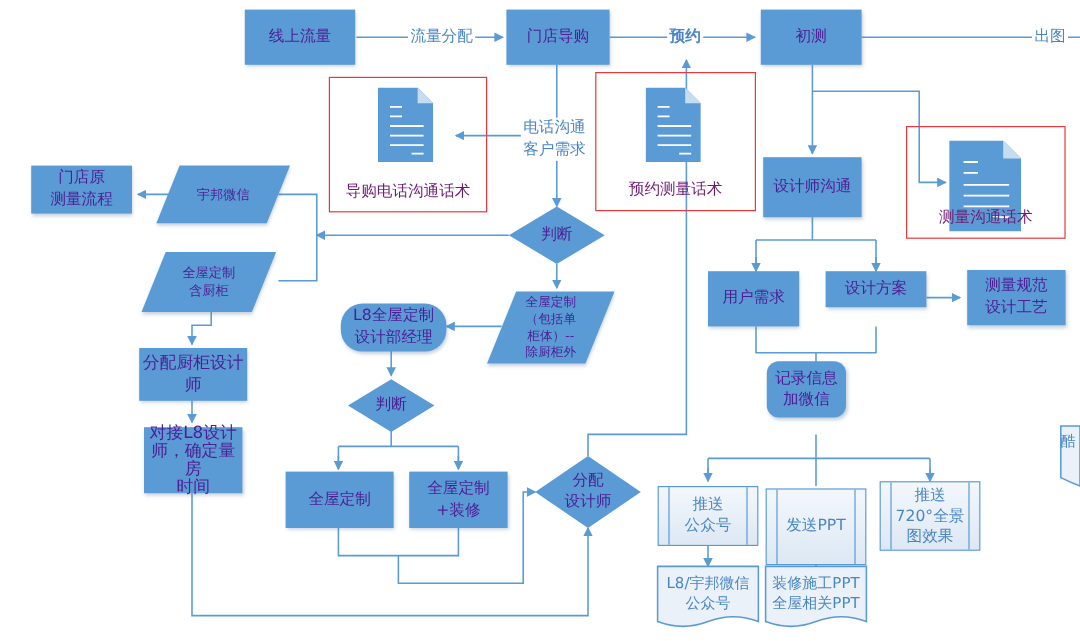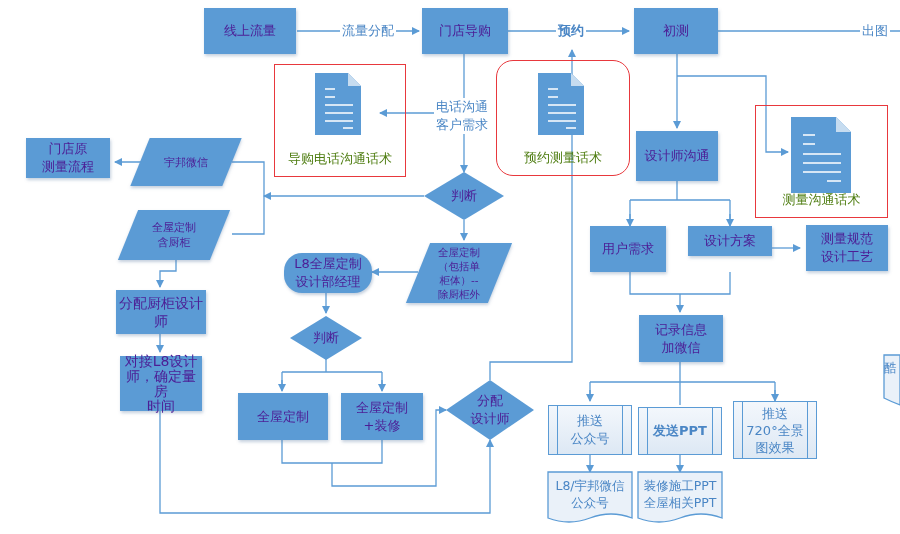--- a/index.html
+++ b/index.html
@@ -19,21 +19,21 @@
     .sub { background: linear-gradient(#f3f7fc, #dde8f4); border: 1.3px solid #5b9bd5; color: #4a86c5;
            font-size: 13px; }
     .sub::before, .sub::after { content: ""; position: absolute; top: 0; bottom: 0; width: 0;
            border-left: 1.3px solid #5b9bd5; }
     .sub::before { left: 8px; } .sub::after { right: 8px; }
     .doc { color: #4a86c5; font-size: 12.5px; line-height: 17px; }
     .label { position: absolute; color: #4a86c5; font-size: 13px; background: #ffffff;
              padding: 0 2px; line-height: 16px; white-space: pre-line; text-align: center; }
     .redbox { position: absolute; border: 1.5px solid #e8383d; box-sizing: border-box; }
     .redbox .cap { position: absolute; left: 0; right: 0; bottom: 8px; text-align: center;
-                   color: #4d7c0f; font-size: 13px; }
+                   color: #701a75; font-size: 13px; }
     .file-icon { position: absolute; }
   </style>
 </head>
 <body>
 
 <svg id="canvas" viewBox="0 0 900 534">
   <defs>
     <marker id="ah" markerWidth="8" markerHeight="8" refX="7" refY="4" orient="auto" markerUnits="userSpaceOnUse">
       <path d="M0,0 L8,4 L0,8 z" fill="#5b9bd5"></path>
     </marker>
@@ -106,36 +106,36 @@
         <line x1="10" y1="16" x2="20" y2="16"></line>
         <line x1="10" y1="24" x2="20" y2="24"></line>
         <line x1="10" y1="32" x2="38" y2="32"></line>
         <line x1="10" y1="40" x2="38" y2="40"></line>
         <line x1="10" y1="48" x2="38" y2="48"></line>
         <line x1="28" y1="55" x2="38" y2="55"></line>
       </g>
   </svg>
   <div class="cap">导购电话沟通话术</div>
 </div>
-<div class="redbox" style="left:496px;top:60px;width:134px;height:116px;border-radius:17px;">
+<div class="redbox" style="left:496px;top:60px;width:134px;height:116px;">
   <svg class="file-icon" style="left:41px;top:12px;" width="46" height="62">
     <path d="M0,0 H33 L46,13 V62 H0 Z" fill="#5b9bd5"></path>
       <path d="M33,0 L46,13 H33 Z" fill="#c6dcf0"></path>
     <g stroke="#fff" stroke-width="1.5">
         <line x1="10" y1="16" x2="20" y2="16"></line>
         <line x1="10" y1="24" x2="20" y2="24"></line>
         <line x1="10" y1="32" x2="38" y2="32"></line>
         <line x1="10" y1="40" x2="38" y2="40"></line>
         <line x1="10" y1="48" x2="38" y2="48"></line>
         <line x1="28" y1="55" x2="38" y2="55"></line>
       </g>
   </svg>
   <div class="cap">预约测量话术</div>
 </div>
-<div class="redbox" style="left:755px;top:105px;width:133px;height:113px;">
+<div class="redbox" style="left:755px;top:105px;width:133px;height:94px;">
   <svg class="file-icon" style="left:35px;top:11px;" width="60" height="76">
     <path d="M0,0 H45 L60,15 V76 H0 Z" fill="#5b9bd5"></path>
       <path d="M45,0 L60,15 H45 Z" fill="#c6dcf0"></path>
     <g stroke="#fff" stroke-width="1.5">
         <line x1="12" y1="18" x2="24" y2="18"></line>
         <line x1="12" y1="27" x2="24" y2="27"></line>
         <line x1="12" y1="37" x2="50" y2="37"></line>
         <line x1="12" y1="46" x2="50" y2="46"></line>
         <line x1="12" y1="55" x2="50" y2="55"></line>
         <line x1="36" y1="64" x2="50" y2="64"></line>
@@ -166,25 +166,25 @@
 <div class="node rect" style="left:341px;top:393px;width:82px;height:47px;">全屋定制
 +装修</div>
 <div class="node diamond" style="left:446px;top:380px;width:88px;height:60px;"><span>分配
 设计师</span></div>
 
 <div class="node rect" style="left:636px;top:131px;width:82px;height:50px;">设计师沟通</div>
 <div class="node rect" style="left:590px;top:226px;width:76px;height:46px;">用户需求</div>
 <div class="node rect" style="left:688px;top:226px;width:84px;height:30px;">设计方案</div>
 <div class="node rect" style="left:806px;top:225px;width:82px;height:46px;">测量规范
 设计工艺</div>
-<div class="node rect" style="left:639px;top:315px;width:84px;height:47px;">记录信息
+<div class="node rect" style="left:639px;top:301px;width:66px;height:47px;border-radius:10px;">记录信息
 加微信</div>
 <div class="node sub" style="left:548px;top:405px;width:84px;height:50px;">推送
 公众号</div>
-<div class="node sub" style="left:638px;top:407px;width:84px;height:48px;font-weight:bold;">发送PPT</div>
+<div class="node sub" style="left:638px;top:407px;width:84px;height:64px;">发送PPT</div>
 <div class="node sub" style="left:733px;top:401px;width:84px;height:58px;line-height:17px;">推送
 720°全景
 图效果</div>
 <div class="node doc" style="left:548px;top:474px;width:84px;height:40px;">L8/宇邦微信
 公众号</div>
 <div class="node doc" style="left:638px;top:474px;width:84px;height:40px;">装修施工PPT
 全屋相关PPT</div>
 <div class="node doc" style="left:884px;top:358px;width:16px;height:18px;justify-content:flex-start;overflow:hidden;">酷</div>
 
 </body></html>

